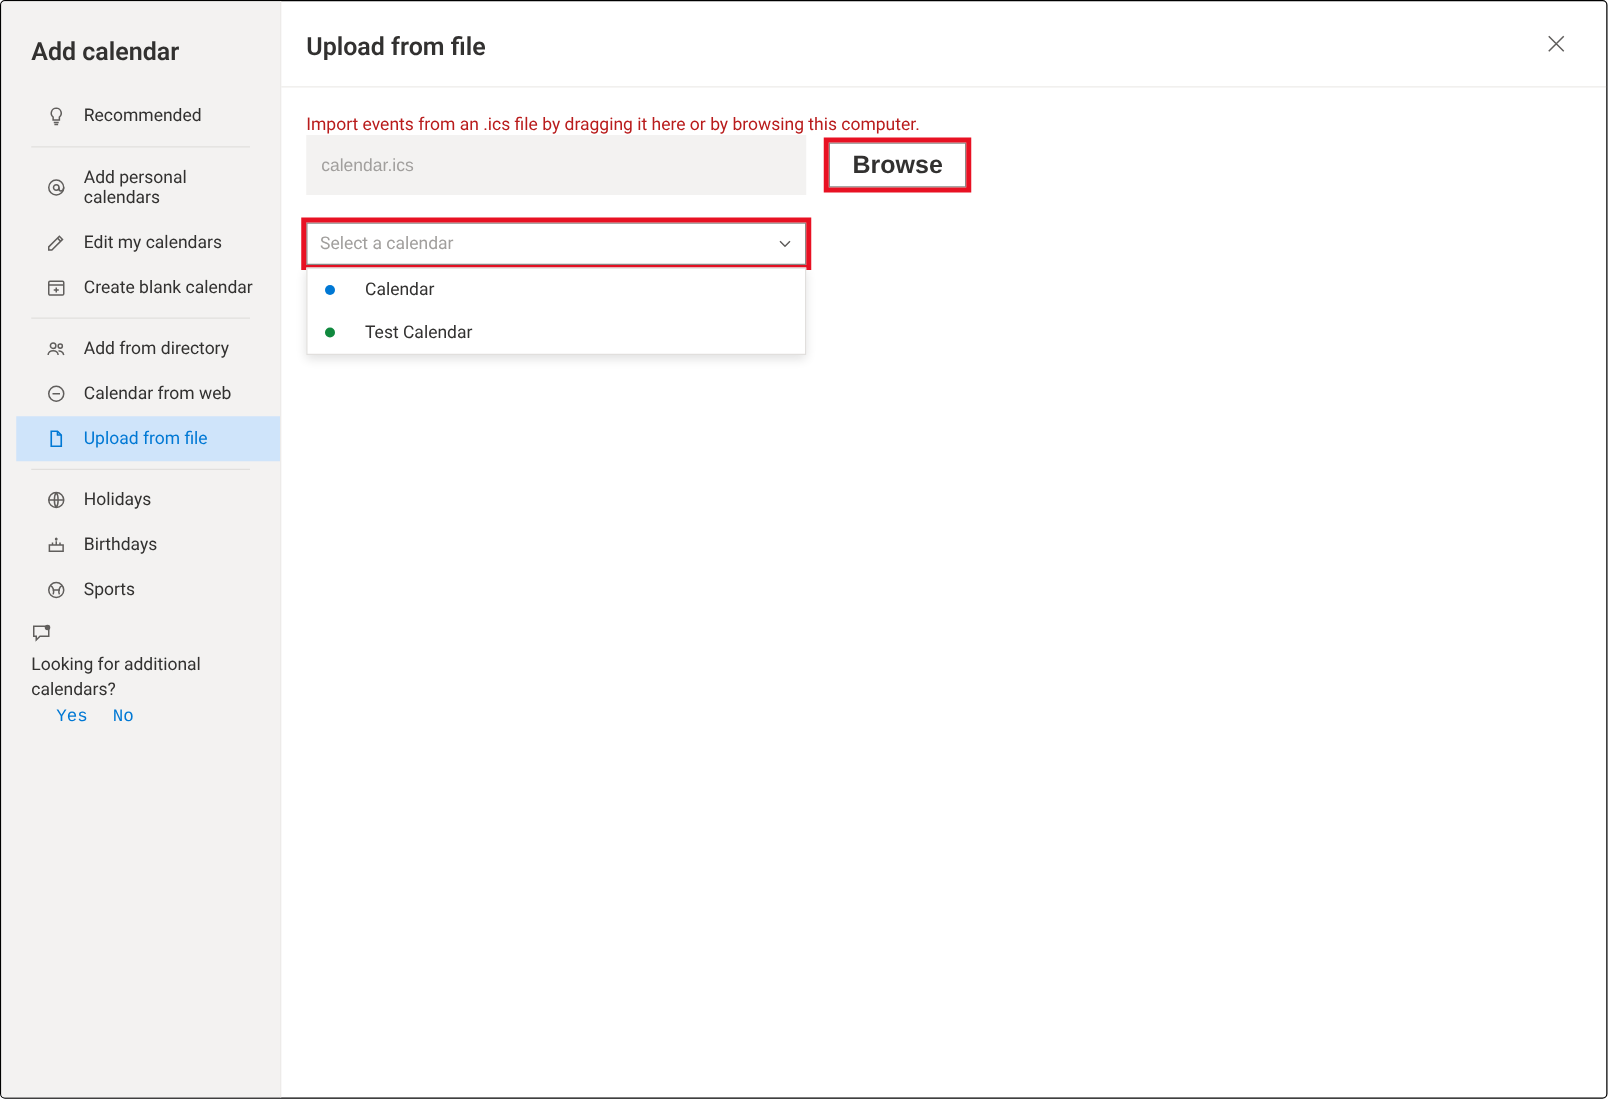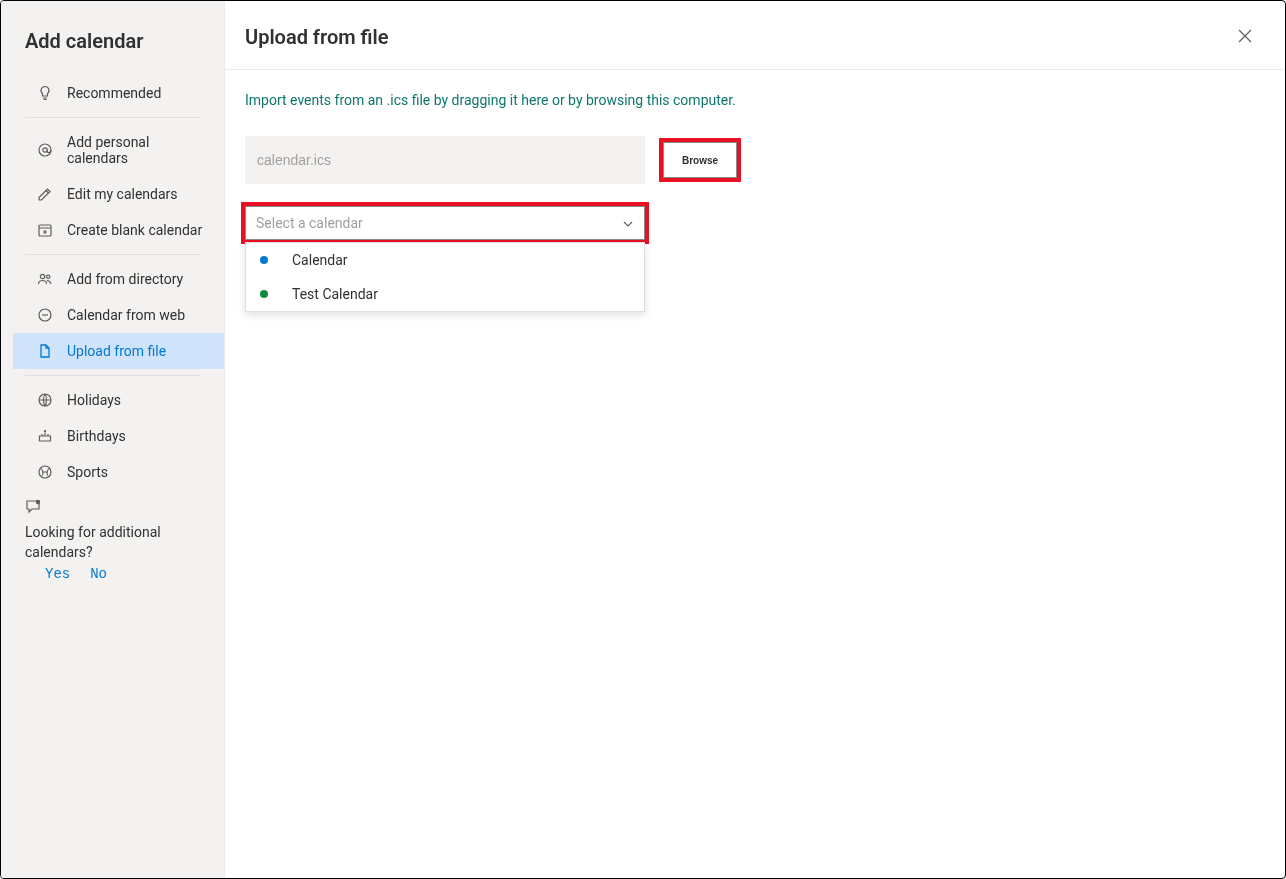--- a/index.html
+++ b/index.html
@@ -107,22 +107,21 @@
   display: flex; align-items: center; justify-content: center;
   cursor: pointer;
   color: #605e5c;
 }
 .close-btn svg { width: 14px; height: 14px; }
 .main-body {
   padding: 22px 20px;
 }
 .description {
   font-size: 14px;
-  color: #0f766e;
-  margin-bottom: 28px;
+  color: #b91c1c;
 }
 .upload-row {
   display: flex;
   align-items: center;
   gap: 18px;
   margin-bottom: 22px;
 }
 .file-input {
   width: 400px;
   height: 48px;
@@ -131,21 +130,21 @@
   padding: 0 12px;
   font-size: 14px;
   color: #323130;
 }
 .file-input::placeholder { color: #a19f9d; }
 .browse-btn {
   height: 36px;
   padding: 0 18px;
   background: #fff;
   border: 1px solid #8a8886;
-  font-size: 10px;
+  font-size: 20px;
   font-weight: 600;
   color: #323130;
   cursor: pointer;
 }
 .highlight-red { outline: 4px solid #e81123; outline-offset: 0; }
 .select-wrap {
   position: relative;
   width: 400px;
 }
 .select-box {

